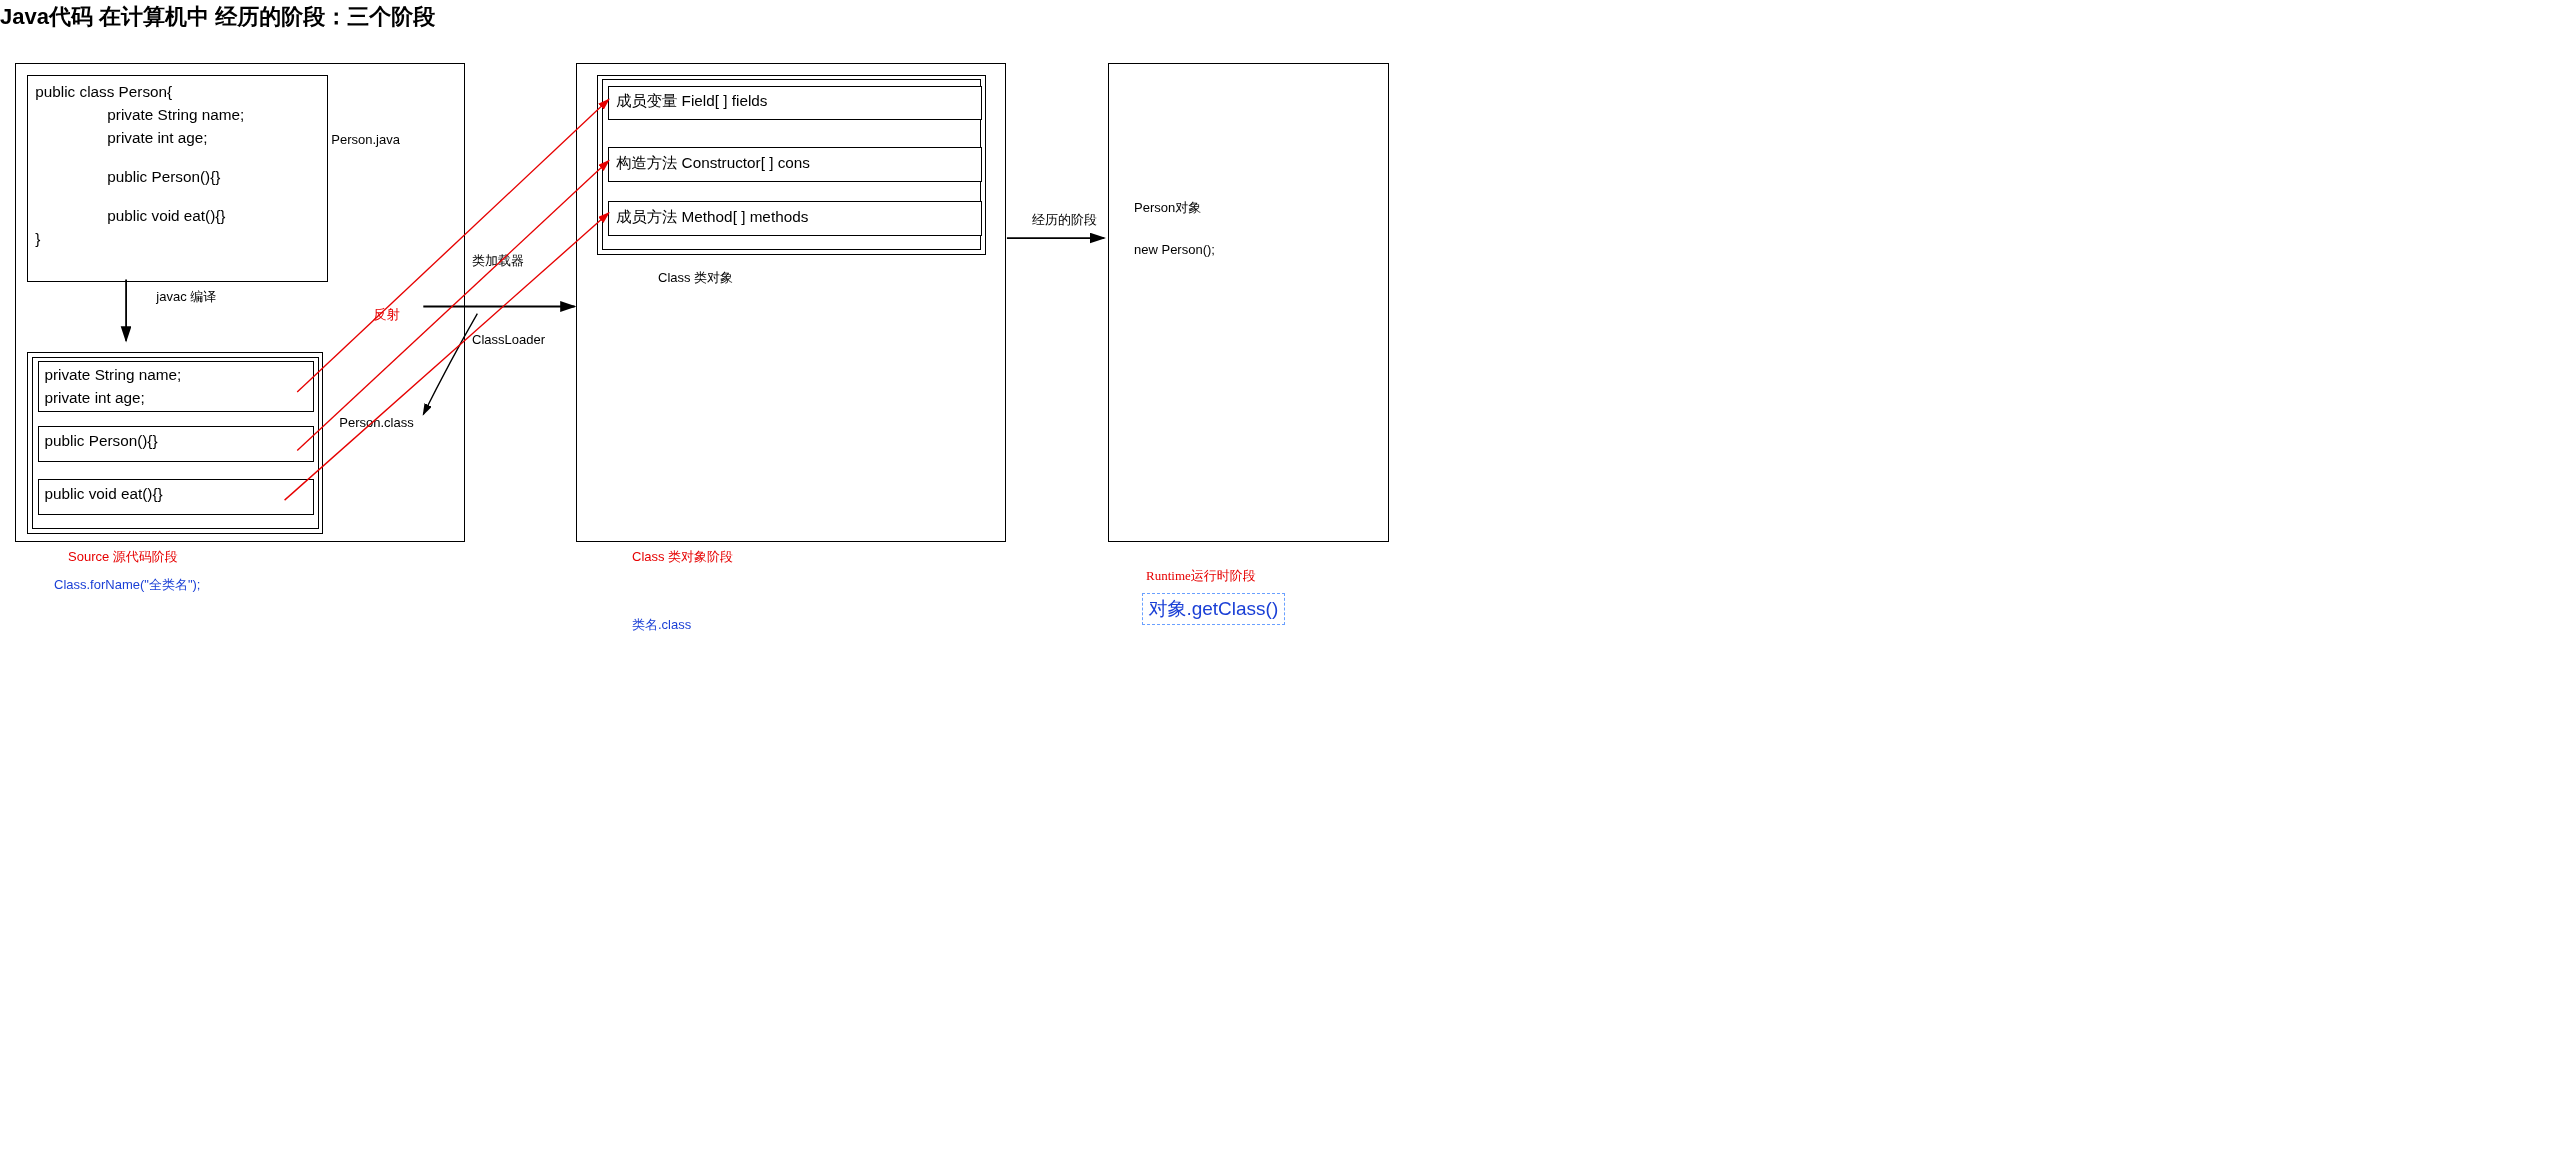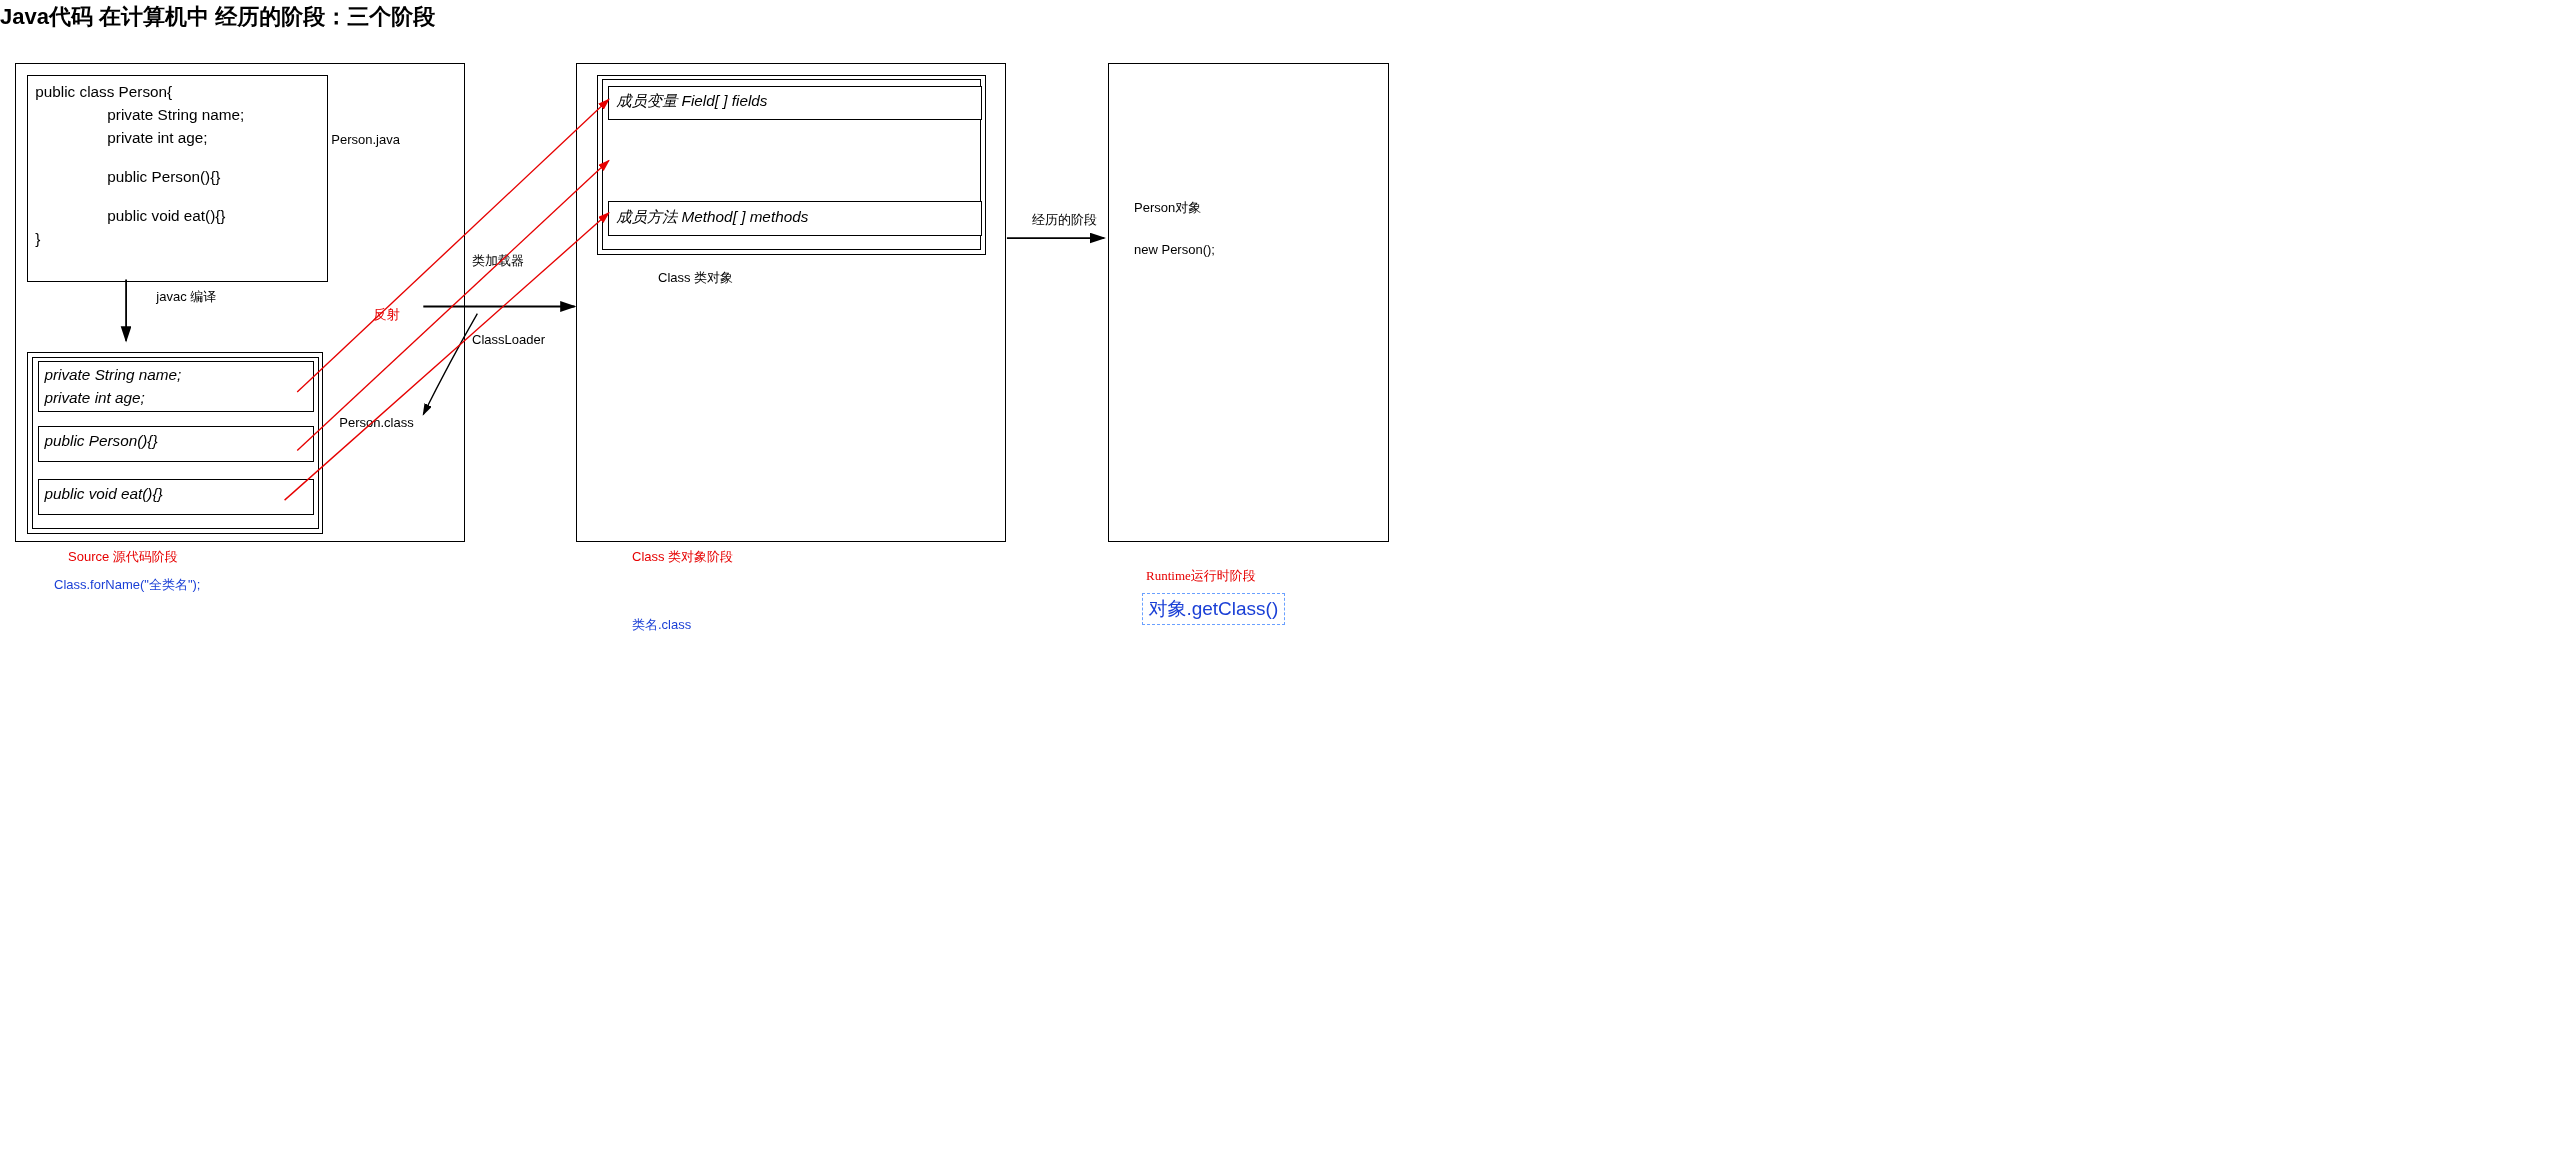--- a/index.html
+++ b/index.html
@@ -1,21 +1,21 @@
 <!DOCTYPE html>
 <html style="font-size:14.4px"><head>
 <meta charset="utf-8">
 <style>
   html,body{margin:0;padding:0;background:#fff;font-family:Arial,"Microsoft YaHei",sans-serif;color:#000;}
   .canvas{position:relative;width:1405px;height:649px;}
   .title{position:absolute;left:0;top:1.8px;font-size:22px;font-weight:bold;}
   .bigbox{position:absolute;border:1.8px solid #000;background:#fff;}
   .innerbox{position:absolute;border:1.8px solid #000;background:#fff;}
   .dblbox{position:absolute;border:1.8px solid #000;}
-  .dblbox > .dbl-inner{position:absolute;left:3.6px;right:3.6px;top:3.6px;bottom:3.6px;border:1.8px solid #000;font-style:italic;}
+  .dblbox > .dbl-inner{position:absolute;left:3.6px;right:3.6px;top:3.6px;bottom:3.6px;border:1.8px solid #000;}
   .codeline{font-size:15.3px;line-height:1.5;}
   .label{position:absolute;font-size:13px;}
   .red{color:#e60000;}
   .blue{color:#1a3fd6;}
   .dashed-blue{position:absolute;border:0.9px dashed #6aa0ff;padding:1.8px 5.4px;}
   svg.overlay{position:absolute;left:0;top:0;width:1405px;height:649px;pointer-events:none;}
 </style>
 </head>
 <body>
 
@@ -60,20 +60,23 @@
   <div class="label" style="left:472px;top:252px;">类加载器</div>
   <div class="label" style="left:472px;top:332px;">ClassLoader</div>
   <div class="label red" style="left:373px;top:306px;font-size:13.5px;">反射</div>
 
   <div class="bigbox" style="left:576px;top:63px;width:428px;height:477px;">
     <div class="dblbox" style="left:20px;top:10.8px;width:387px;height:178px;">
       <div class="dbl-inner">
         <div class="innerbox" style="left:5.4px;top:5.4px;width:358px;height:25px;padding:3.6px 7.2px;">
           <div class="codeline">成员变量  Field[ ] fields</div>
         </div>
+        <div class="innerbox" style="left:5.4px;top:67px;width:358px;height:25px;padding:3.6px 7.2px;">
+          <div class="codeline">构造方法  Constructor[ ] cons</div>
+        </div>
         <div class="innerbox" style="left:5.4px;top:121px;width:358px;height:25px;padding:3.6px 7.2px;">
           <div class="codeline">成员方法 Method[ ] methods</div>
         </div>
       </div>
     </div>
     <div class="label" style="left:81px;top:205px;">Class 类对象</div>
   </div>
 
   <div class="label red" style="left:632px;top:548px;">Class 类对象阶段</div>
   <div class="label blue" style="left:632px;top:576px;margin-top:40px;">类名.class</div>

